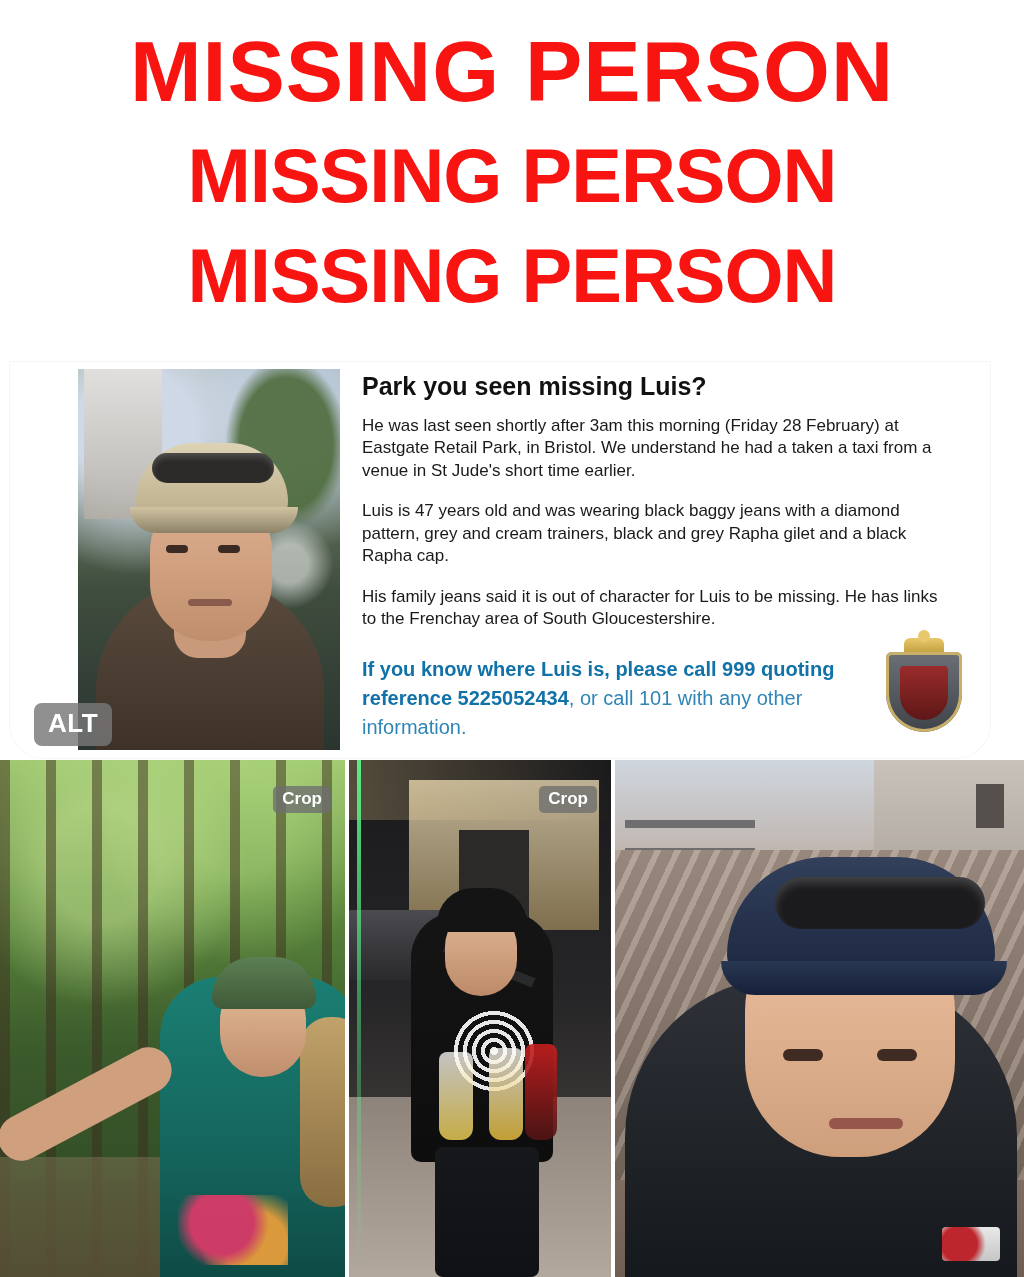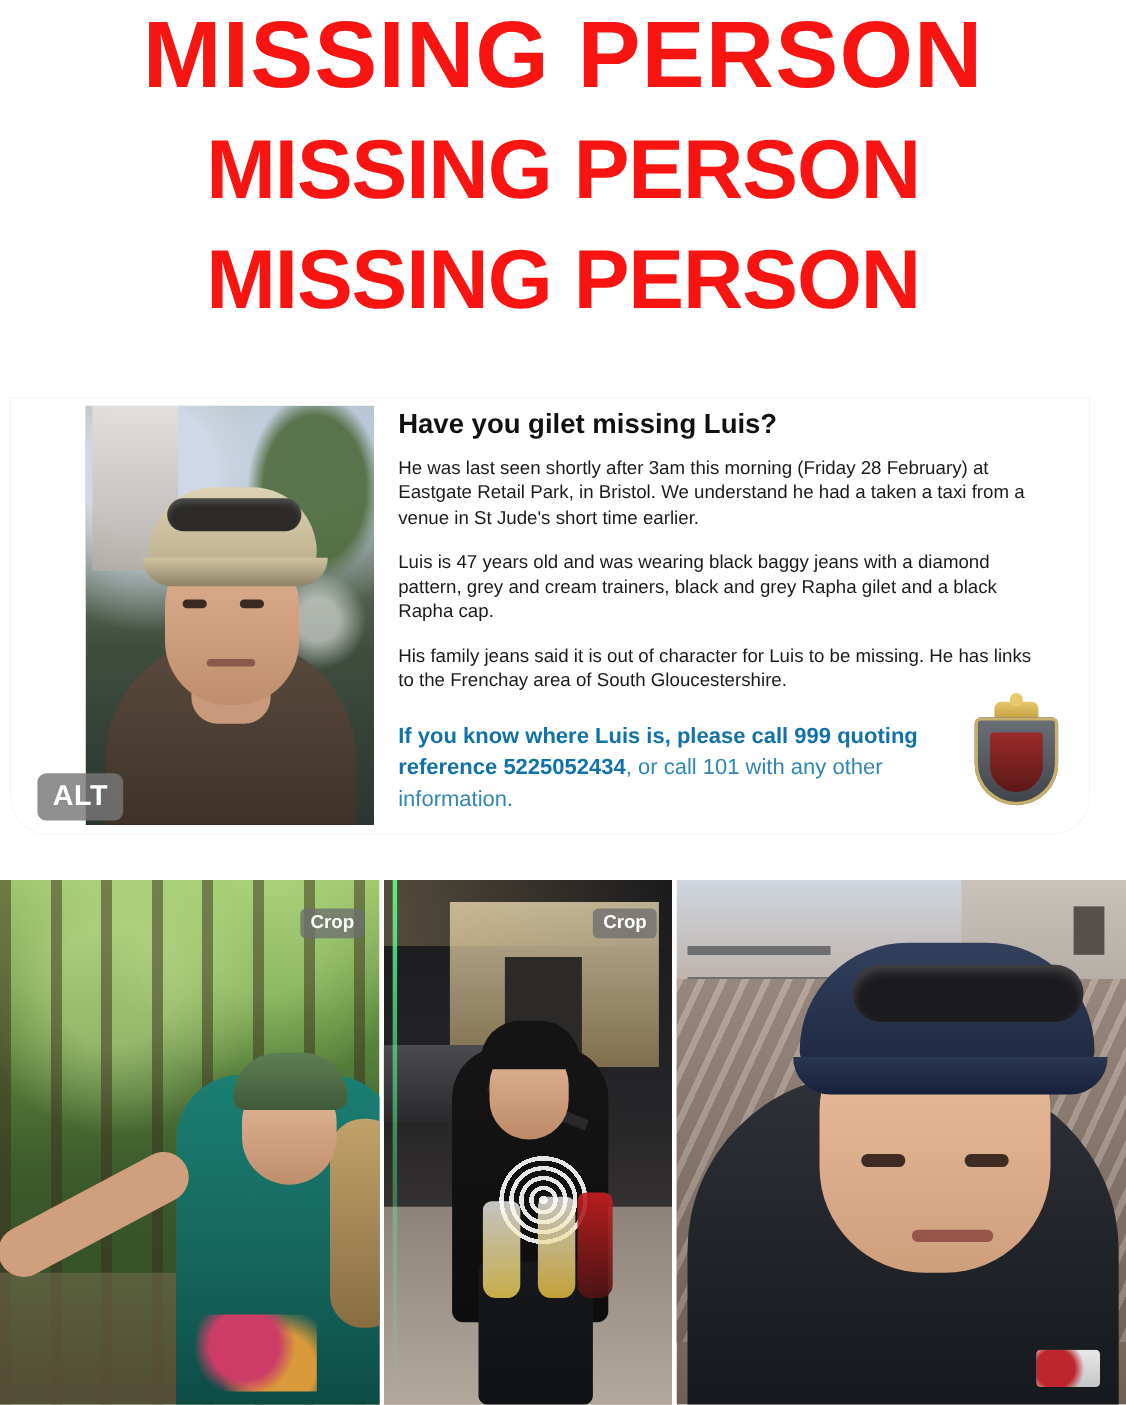--- a/index.html
+++ b/index.html
@@ -15,21 +15,21 @@
     position: relative;
   }
 
   
   .headline-block {
     position: absolute;
     left: 0; top: 0;
     width: 1024px;
     height: 362px;
     background: #ffffff;
-    padding-top: 1px;
+    padding-top: 22px;
     box-sizing: border-box;
   }
   .headline {
     color: #f71411;
     font-weight: bold;
     text-align: center;
     letter-spacing: -1px;
     line-height: 1.0;
     white-space: nowrap;
   }
@@ -223,21 +223,20 @@
     top: 760px;
     width: 1024px;
     height: 517px;
     display: flex;
     gap: 4px;
     background: #ffffff;
   }
   .strip-cell {
     position: relative;
     overflow: hidden;
-    margin-top: 40px;
   }
   .cell-a { flex: 0 0 345px; }
   .cell-b { flex: 0 0 262px; }
   .cell-c { flex: 1 1 auto; }
 
   .crop-badge {
     position: absolute;
     top: 26px;
     right: 14px;
     background: rgba(110,110,110,0.78);
@@ -377,21 +376,21 @@
         <div class="p-sun"></div>
         <div class="p-brim"></div>
         <div class="p-eye l"></div>
         <div class="p-eye r"></div>
         <div class="p-mouth"></div>
       </div>
       <div class="alt-badge">ALT</div>
     </div>
 
     <div class="text-col">
-      <h1 class="appeal-title">Have you gilet missing Luis?</h1>
+      <h1 class="appeal-title">Park you seen missing Luis?</h1>
       <p class="appeal-para">He was last seen shortly after 3am this morning (Friday 28 February) at Eastgate Retail Park, in Bristol. We understand he had a taken a taxi from a venue in St Jude's short time earlier.</p>
       <p class="appeal-para">Luis is 47 years old and was wearing black baggy jeans with a diamond pattern, grey and cream trainers, black and grey Rapha gilet and a black Rapha cap.</p>
       <p class="appeal-para">His family jeans said it is out of character for Luis to be missing. He has links to the Frenchay area of South Gloucestershire.</p>
       <div class="appeal-callout">
         <span>If you know where Luis is, please call 999 quoting reference 5225052434</span><span class="light">, or call 101 with any other information.</span>
       </div>
 
       <div class="crest">
         <div class="crown"></div>
         <div class="shield"></div>

